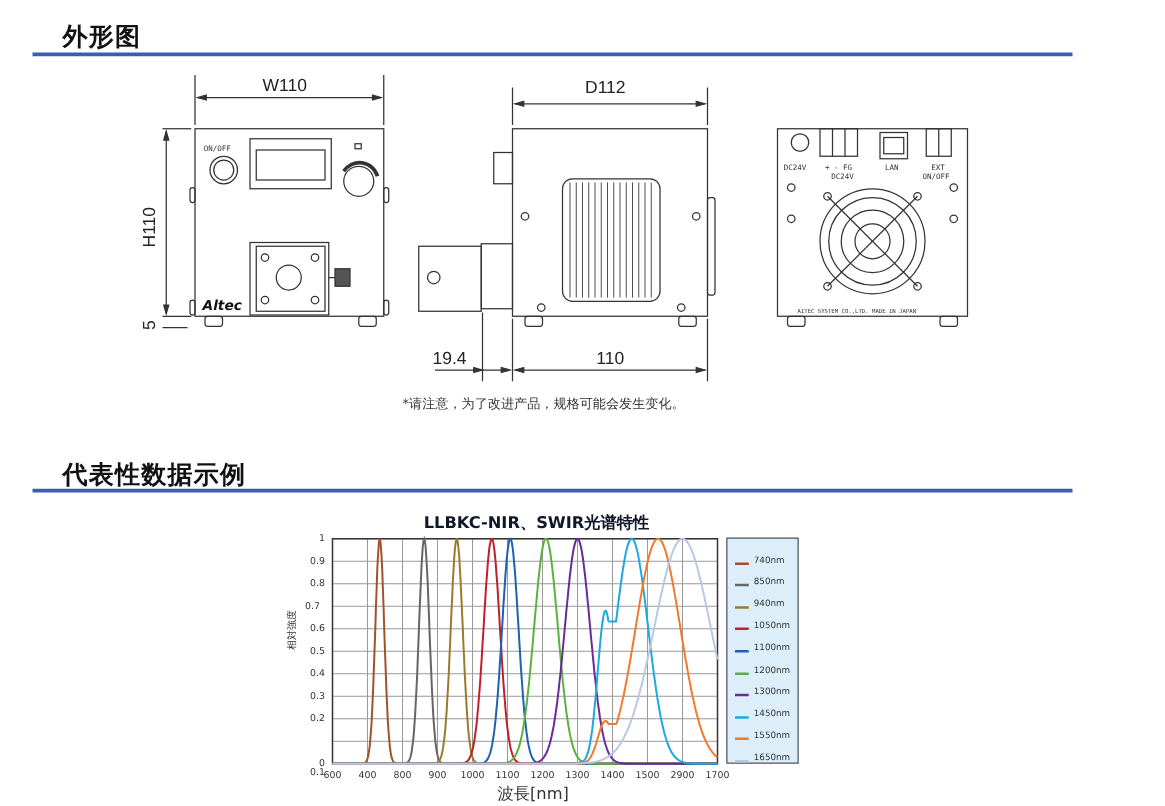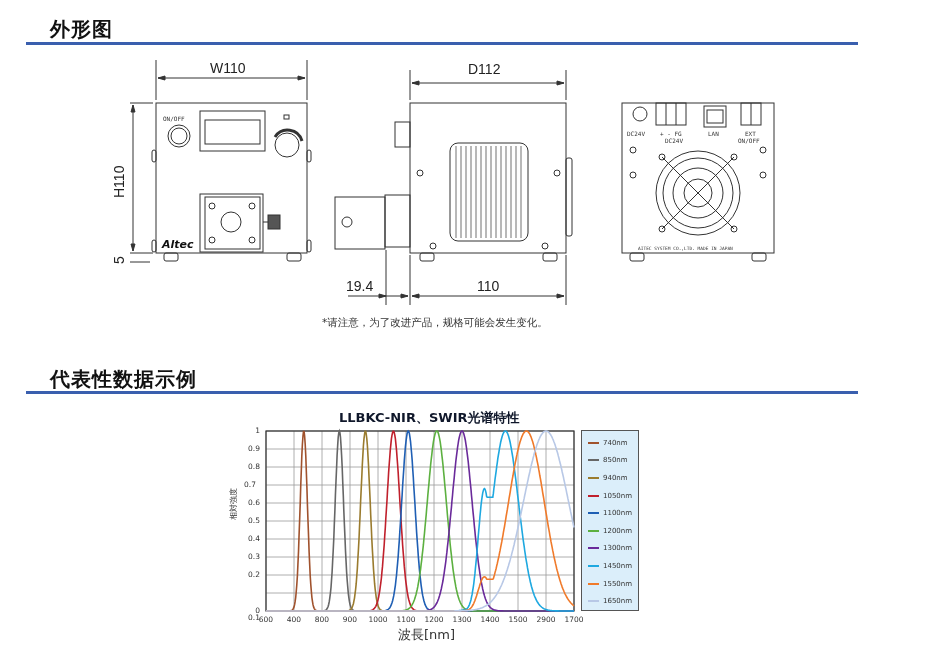--- a/index.html
+++ b/index.html
@@ -9,21 +9,21 @@
   svg{position:absolute;left:0;top:0;}
   .note{position:absolute;left:322px;top:299px;font-size:10.5px;color:#333;font-family:"DejaVu Sans",sans-serif;margin-top:17px;}
   .dim{font-family:"Liberation Sans",sans-serif;font-size:14px;fill:#222;}
   .small{font-family:"DejaVu Sans Mono",monospace;font-size:6px;fill:#333;}
   .ctitle{position:absolute;left:339px;top:409px;font-size:13px;font-weight:bold;color:#0f172a;font-family:"DejaVu Sans",sans-serif;}
   .ytick{position:absolute;font-size:7.5px;color:#333;width:20px;text-align:right;font-family:"DejaVu Sans",sans-serif;}
   .xtick{position:absolute;font-size:7.5px;color:#333;width:30px;text-align:center;font-family:"DejaVu Sans",sans-serif;}
   .ylabel{position:absolute;left:228px;top:520px;font-size:8px;color:#333;transform:rotate(-90deg);transform-origin:left top;font-family:"DejaVu Sans",sans-serif;}
   .xlabel{position:absolute;left:398px;top:626px;font-size:13px;color:#333;font-family:"DejaVu Sans",sans-serif;}
   .legend{position:absolute;left:581px;top:430px;width:58px;height:181px;background:#dbeefa;border:1px solid #555;box-sizing:border-box;padding-top:3px;}
-  .leg-item{display:flex;align-items:center;height:17.6px;padding-left:6px;}
+  .leg-item{display:flex;align-items:flex-end;height:17.6px;padding-left:6px;}
   .leg-line{width:11px;height:2px;margin-right:4px;}
   .leg-label{font-size:7px;color:#333;font-family:"DejaVu Sans",sans-serif;}
 </style>
 </head>
 <body>
 
 <div class="section-title" style="top:16px">外形图</div>
 <div class="rule" style="top:42px"></div>
 
 <svg width="932" height="330" viewBox="0 0 932 330">

